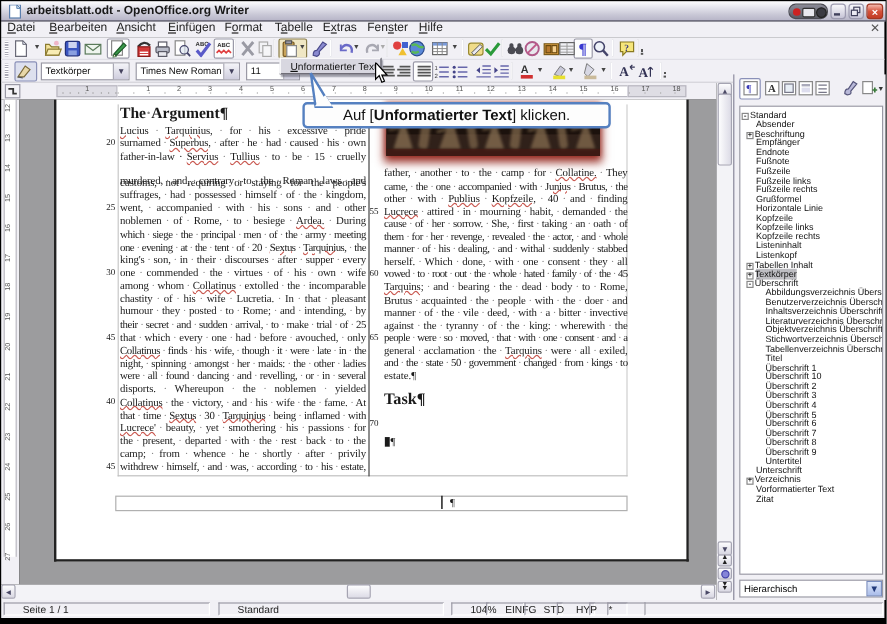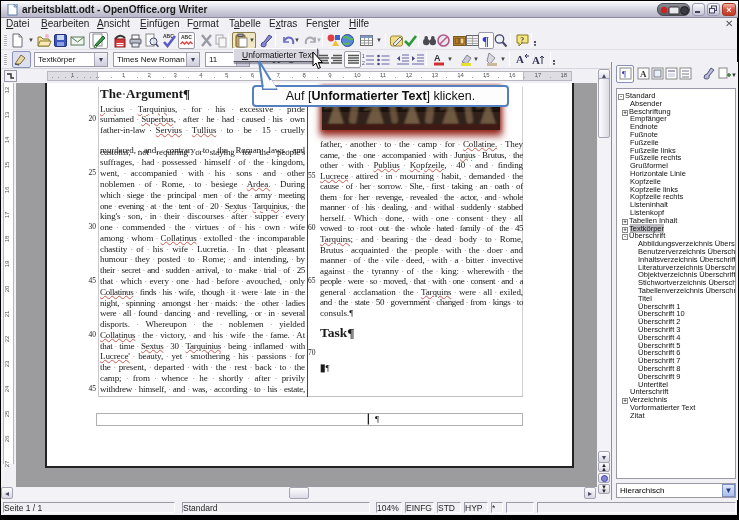--- a/index.html
+++ b/index.html
@@ -55,21 +55,21 @@
 #vscroll{left:597px;top:69px;width:14px;height:431px;background:#f3f3f7;}
 #hscroll{left:1px;top:487px;width:596px;height:13px;background:#f3f3f7;}
 .sbtn{position:absolute;background:linear-gradient(#fdfdfe,#d8d7e2);border:1px solid #a5a4b2;border-radius:2px;color:#4a4966;font-size:8px;text-align:center;}
 
 #panel{left:611px;top:62px;width:127px;height:438px;background:#f1f0f5;border-left:1px solid #8e8da0;}
 #plist{position:absolute;left:4px;top:26px;width:120px;height:391px;background:#fff;border:1px solid #9a99a5;font-size:7.5px;color:#111;overflow:hidden;}
 .pitem{position:absolute;left:0;width:118px;height:7.8px;white-space:nowrap;}
 #pcombo{position:absolute;left:4px;top:421px;width:120px;height:15px;background:#fff;border:1px solid #9a99a5;font-size:8px;}
 
 #status{left:1px;top:500px;width:736px;height:15px;background:#f1f0f5;font-size:9px;color:#222;}
-.sfield{position:absolute;top:2px;height:11px;border:1px solid;border-color:#9b9aa6 #fff #fff #9b9aa6;padding:0px 0;font-size:8.5px;}
+.sfield{position:absolute;top:2px;height:11px;border:1px solid;border-color:#9b9aa6 #fff #fff #9b9aa6;padding:0px 15px;font-size:8.5px;}
 
 #callout{left:252px;top:85px;width:257px;height:22px;background:#fdfdfd;border:2px solid #5580c0;border-radius:4px;z-index:60;}
 #callout .t{position:absolute;width:100%;text-align:center;top:2px;font-size:12.5px;color:#111;}
 
 #dd{left:233px;top:48px;width:85px;height:14px;background:#d8d7e0;border:1px solid #fff;border-right-color:#55545e;border-bottom-color:#55545e;font-size:8.5px;color:#111;z-index:55;white-space:nowrap;box-shadow:1px 2px 1px rgba(80,80,95,.5);}
 svg{display:block;}
 </style></head>
 <body>
 <div id="win">
 
@@ -600,21 +600,21 @@
         <div class="pg ln" style="left: 304px; top: 119.3px; width: 203px; font-size: 9px; letter-spacing: -0.303125px;">manner <span class="md">·</span> of <span class="md">·</span> his <span class="md">·</span> dealing, <span class="md">·</span> and <span class="md">·</span> withal <span class="md">·</span> suddenly <span class="md">·</span> stabbed</div>
         <div class="pg ln" style="left:304px;top:129.85000000000002px;width:203px;font-size:9px">herself. <span class="md">·</span> Which <span class="md">·</span> done, <span class="md">·</span> with <span class="md">·</span> one <span class="md">·</span> consent <span class="md">·</span> they <span class="md">·</span> all</div>
         <div class="pg ln" style="left: 304px; top: 140.4px; width: 203px; font-size: 9px; letter-spacing: -0.485714px;">vowed <span class="md">·</span> to <span class="md">·</span> root <span class="md">·</span> out <span class="md">·</span> the <span class="md">·</span> whole <span class="md">·</span> hated <span class="md">·</span> family <span class="md">·</span> of <span class="md">·</span> the <span class="md">·</span> 45</div>
         <div class="pg ln" style="left:304px;top:150.95px;width:203px;font-size:9px"><i class="w">Tarquins;</i> <span class="md">·</span> and <span class="md">·</span> bearing <span class="md">·</span> the <span class="md">·</span> dead <span class="md">·</span> body <span class="md">·</span> to <span class="md">·</span> Rome,</div>
         <div class="pg ln" style="left:304px;top:161.5px;width:203px;font-size:9px">Brutus <span class="md">·</span> acquainted <span class="md">·</span> the <span class="md">·</span> people <span class="md">·</span> with <span class="md">·</span> the <span class="md">·</span> doer <span class="md">·</span> and</div>
         <div class="pg ln" style="left: 304px; top: 172.05px; width: 203px; font-size: 9px; letter-spacing: -0.13125px;">manner <span class="md">·</span> of <span class="md">·</span> the <span class="md">·</span> vile <span class="md">·</span> deed, <span class="md">·</span> with <span class="md">·</span> a <span class="md">·</span> bitter <span class="md">·</span> invective</div>
         <div class="pg ln" style="left:304px;top:182.60000000000002px;width:203px;font-size:9px">against <span class="md">·</span> the <span class="md">·</span> tyranny <span class="md">·</span> of <span class="md">·</span> the <span class="md">·</span> king: <span class="md">·</span> wherewith <span class="md">·</span> the</div>
         <div class="pg ln" style="left: 304px; top: 193.15px; width: 203px; font-size: 9px; letter-spacing: -0.428358px;">people <span class="md">·</span> were <span class="md">·</span> so <span class="md">·</span> moved, <span class="md">·</span> that <span class="md">·</span> with <span class="md">·</span> one <span class="md">·</span> consent <span class="md">·</span> and <span class="md">·</span> a</div>
         <div class="pg ln" style="left:304px;top:203.70000000000002px;width:203px;font-size:9px">general <span class="md">·</span> acclamation <span class="md">·</span> the <span class="md">·</span> <i class="w">Tarquins</i> <span class="md">·</span> were <span class="md">·</span> all <span class="md">·</span> exiled,</div>
         <div class="pg ln" style="left: 304px; top: 214.25px; width: 203px; font-size: 9px; letter-spacing: -0.376923px;">and <span class="md">·</span> the <span class="md">·</span> state <span class="md">·</span> 50 <span class="md">·</span> government <span class="md">·</span> changed <span class="md">·</span> from <span class="md">·</span> kings <span class="md">·</span> to</div>
-        <div class="pg" style="left:304px;top:224.8px;width:203px;font-size:9px">consuls.¶</div>
+        <div class="pg" style="left:304px;top:224.8px;width:203px;font-size:9px">estate.¶</div>
       </div>
       <div id="lnums">
         <div class="pg" style="left:68px;top:31.28px;width:12px;font-size:7.5px;text-align:right">20</div>
         <div class="pg" style="left:68px;top:85.17999999999999px;width:12px;font-size:7.5px;text-align:right">25</div>
         <div class="pg" style="left:68px;top:139.07999999999998px;width:12px;font-size:7.5px;text-align:right">30</div>
         <div class="pg" style="left:68px;top:192.98px;width:12px;font-size:7.5px;text-align:right">45</div>
         <div class="pg" style="left:68px;top:246.88px;width:12px;font-size:7.5px;text-align:right">40</div>
         <div class="pg" style="left:68px;top:300.78px;width:12px;font-size:7.5px;text-align:right">45</div>
       </div>
       <div id="rnums">

